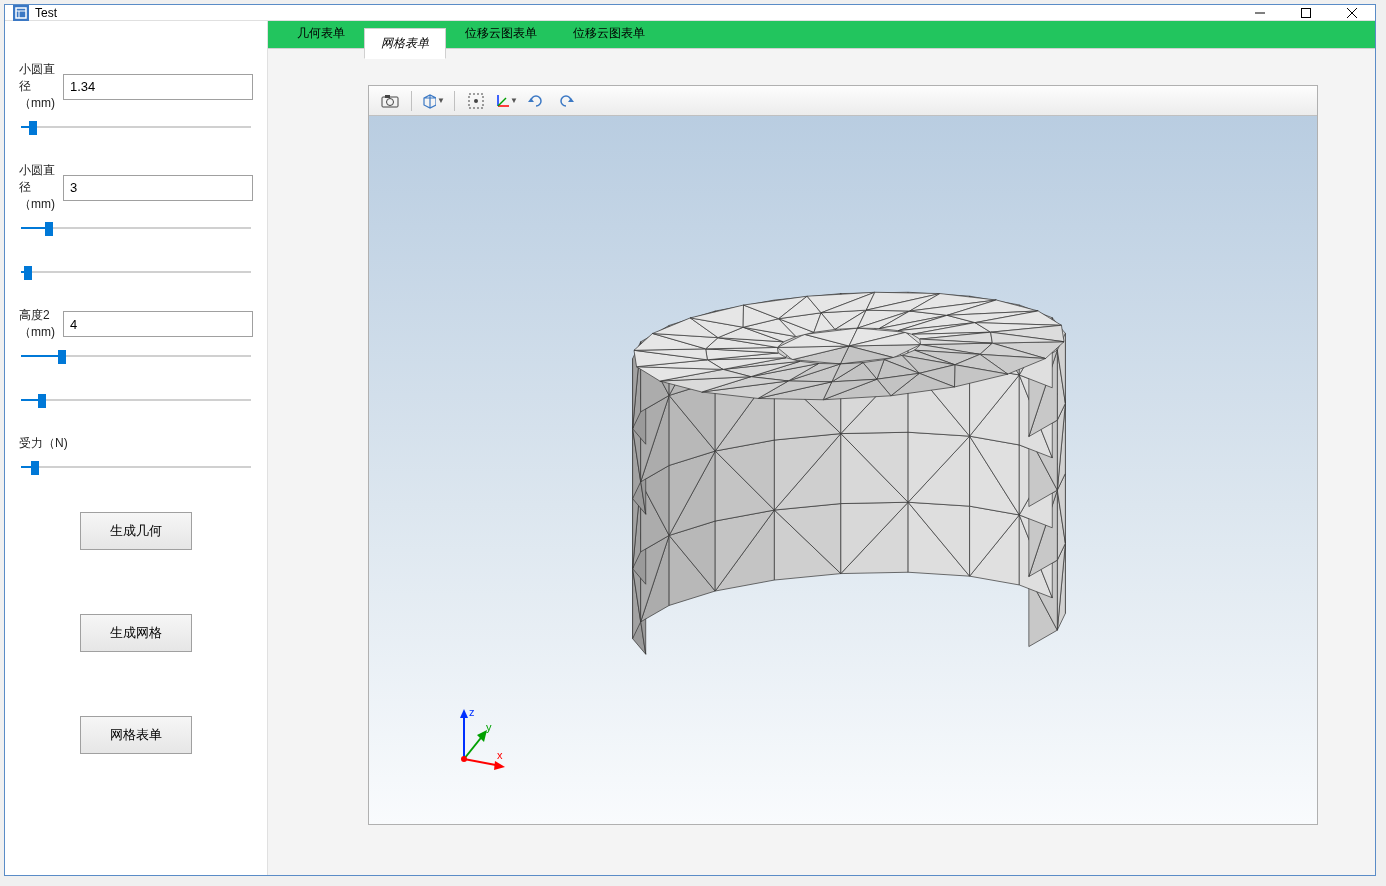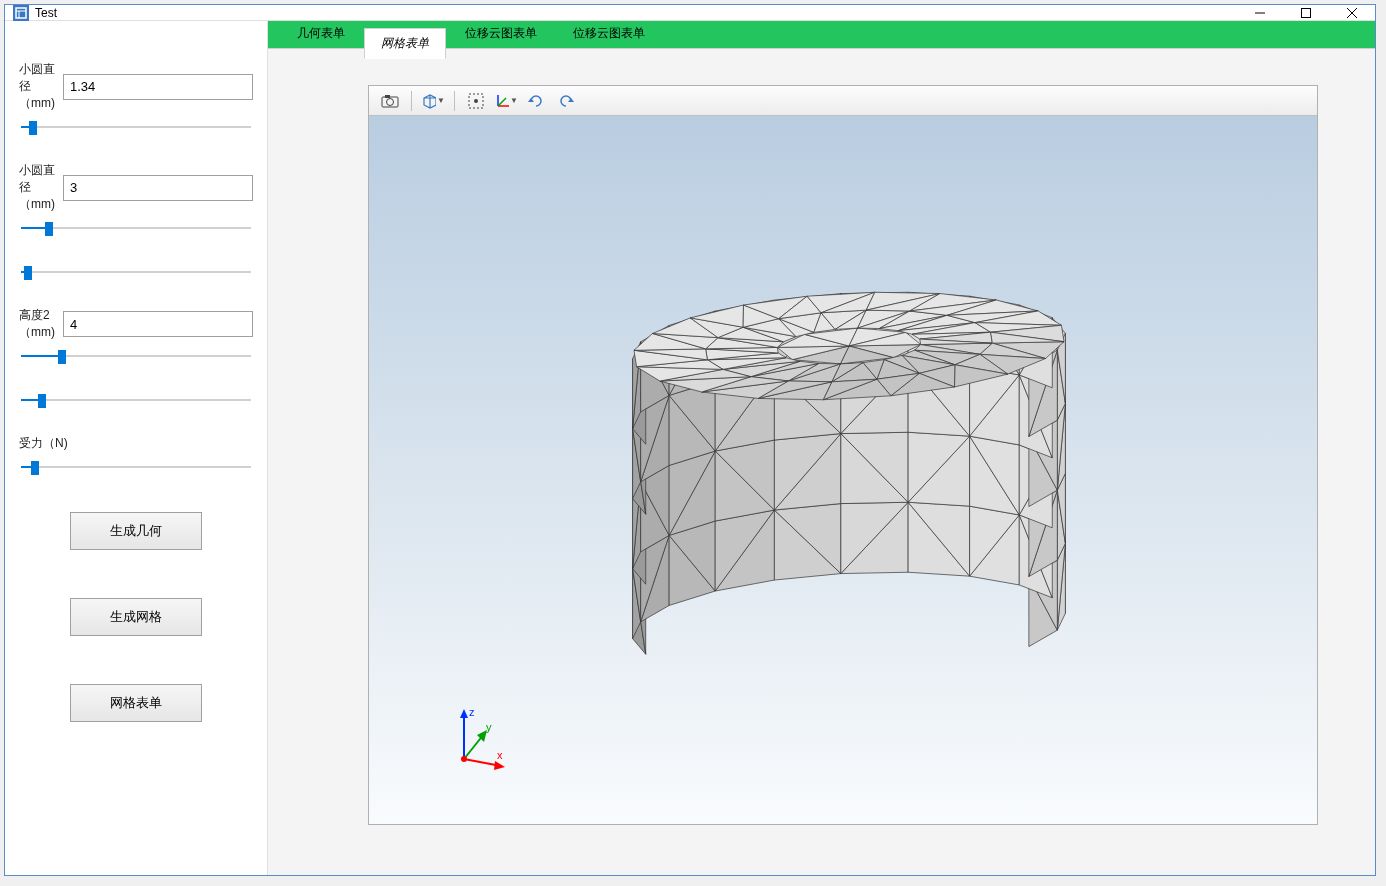--- a/index.html
+++ b/index.html
@@ -93,23 +93,23 @@
   background: #0078d7;
 }
 .slider-thumb {
   position: absolute;
   top: 3px;
   width: 8px; height: 14px;
   background: #0078d7;
   transform: translateX(-50%);
 }
 .action-btn {
-  width: 132px;
+  width: 112px;
   height: 38px;
-  margin: 24px auto 24px auto;
+  margin: 24px auto 40px auto;
   background: linear-gradient(#f6f6f6,#e6e6e6);
   border: 1px solid #a0a0a0;
   font-size: 13px;
   font-family: inherit;
   cursor: pointer;
   display:block;
 }
 .action-btn:first-of-type { margin-top: 10px;}
 .main {
   flex: 1;

